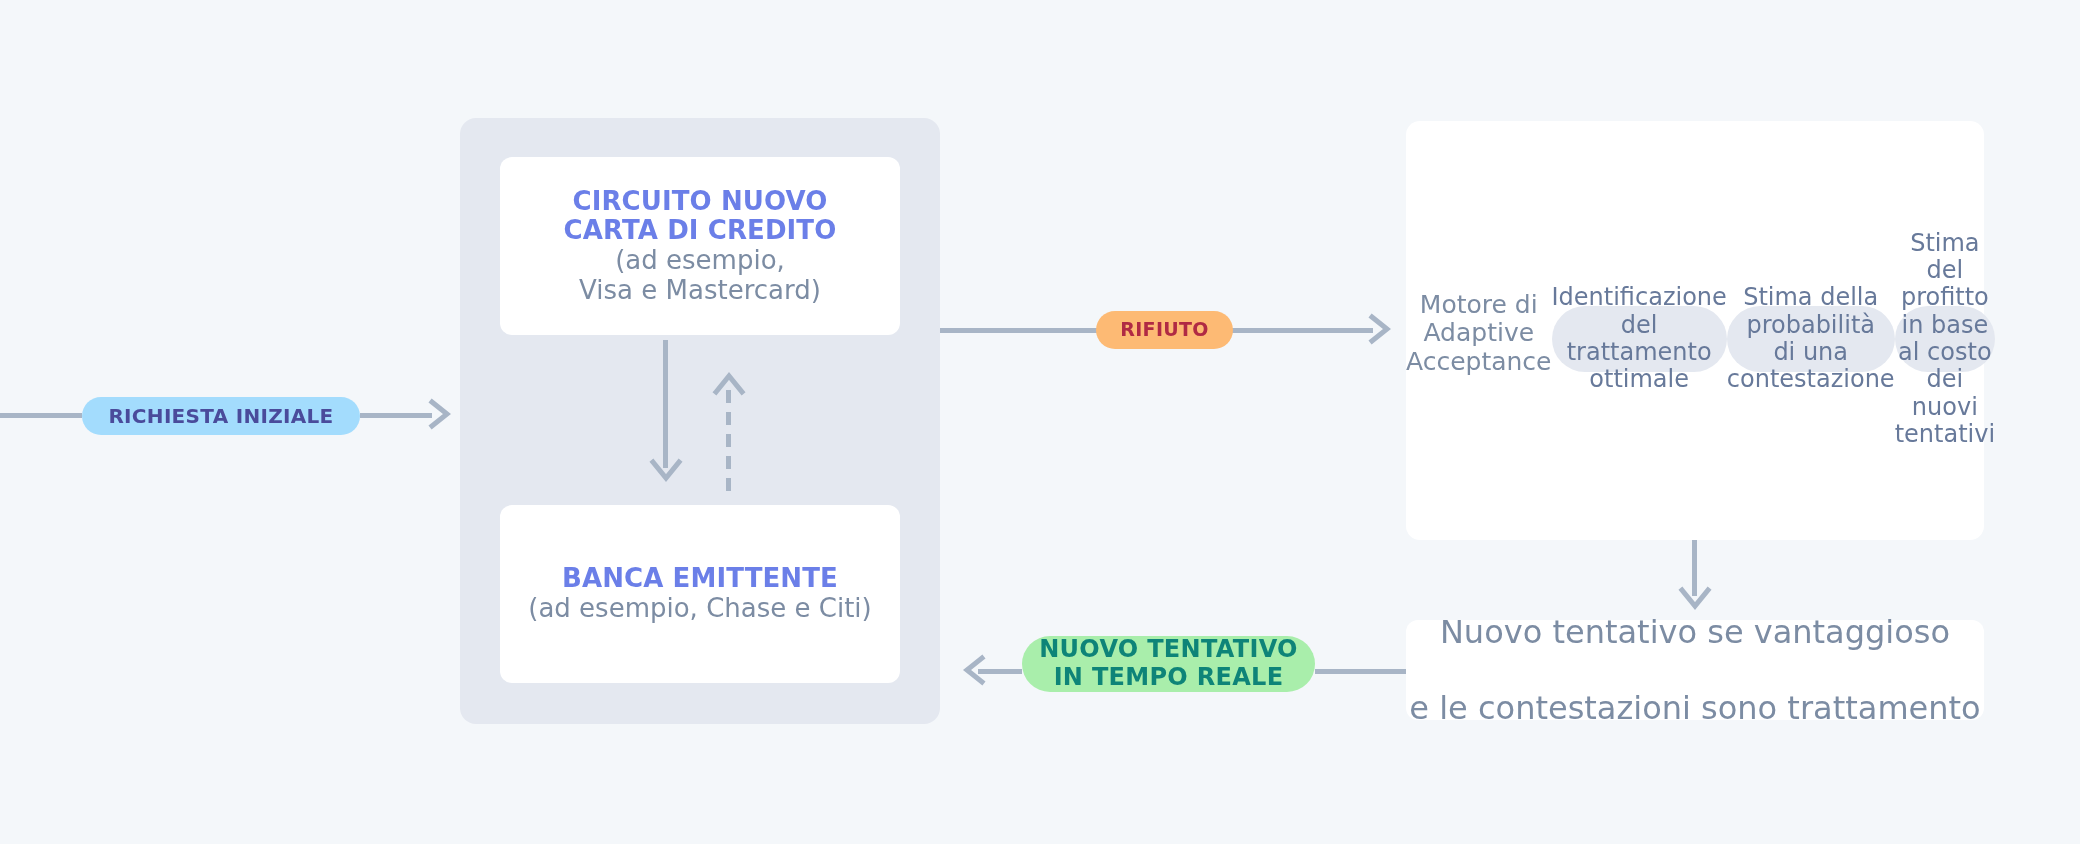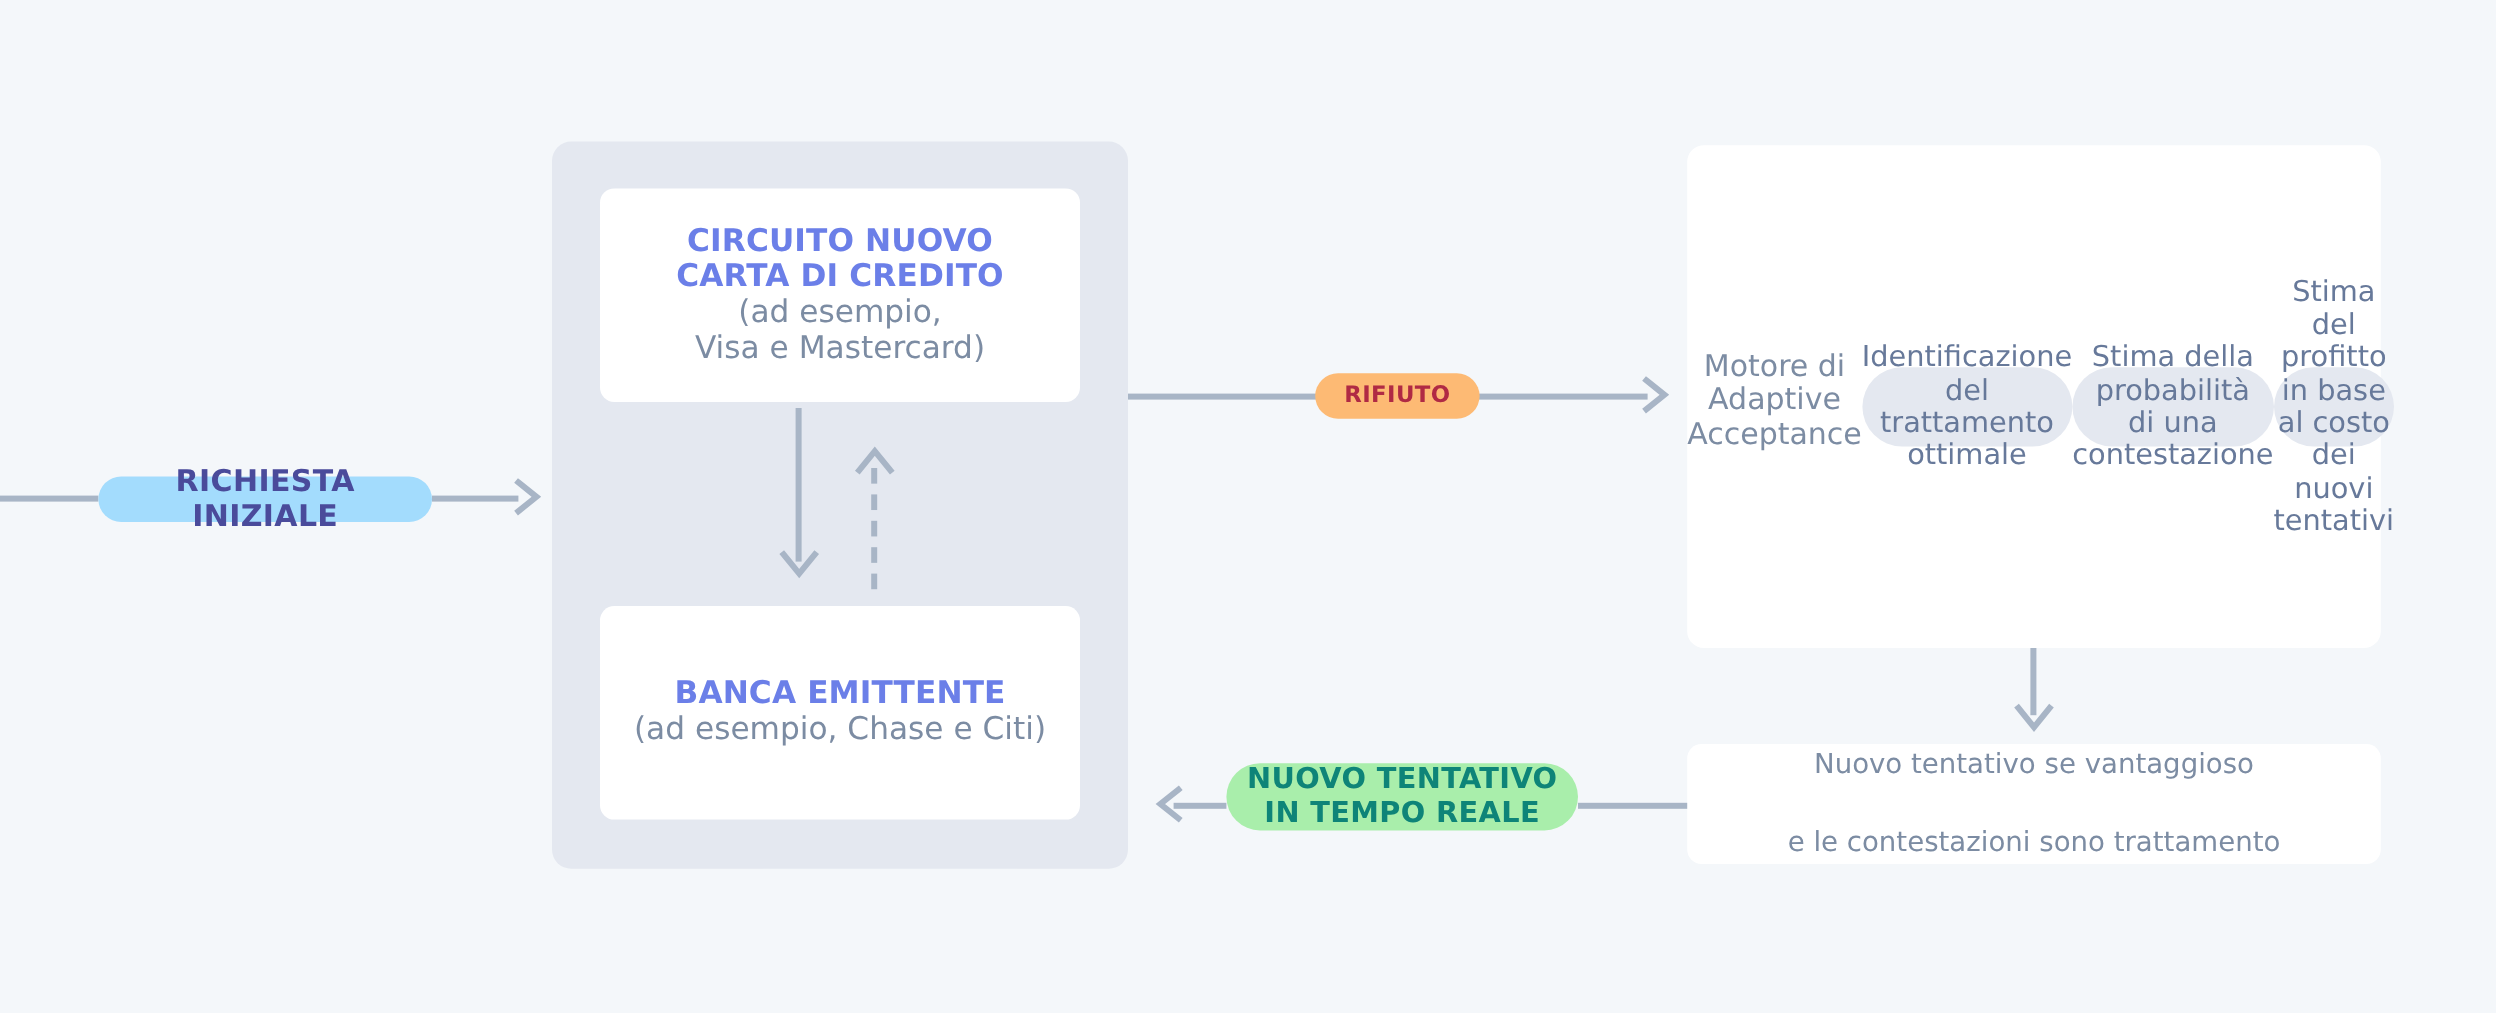--- a/index.html
+++ b/index.html
@@ -105,21 +105,21 @@
     margin-bottom: 3px;
   }
 
   
   .card-result {
     left: 1406px;
     top: 620px;
     width: 578px;
     height: 100px;
     color: #7c8ca3;
-    font-size: 23px;
+    font-size: 32px;
     line-height: 1.2;
     gap: 37px;
   }
 
   
   .badge {
     display: flex;
     align-items: center;
     justify-content: center;
     text-align: center;
@@ -128,21 +128,22 @@
     letter-spacing: .3px;
     line-height: 1.15;
   }
   .badge-initial {
     left: 82px;
     top: 397px;
     width: 278px;
     height: 38px;
     background: #a3dcfd;
     color: #4a4b9b;
-    font-size: 25px;
+    font-size: 20px;
+    text-align: right;
   }
   .badge-decline {
     left: 1096px;
     top: 311px;
     width: 137px;
     height: 38px;
     background: #fdba74;
     color: #b02a44;
     font-size: 19px;
   }

